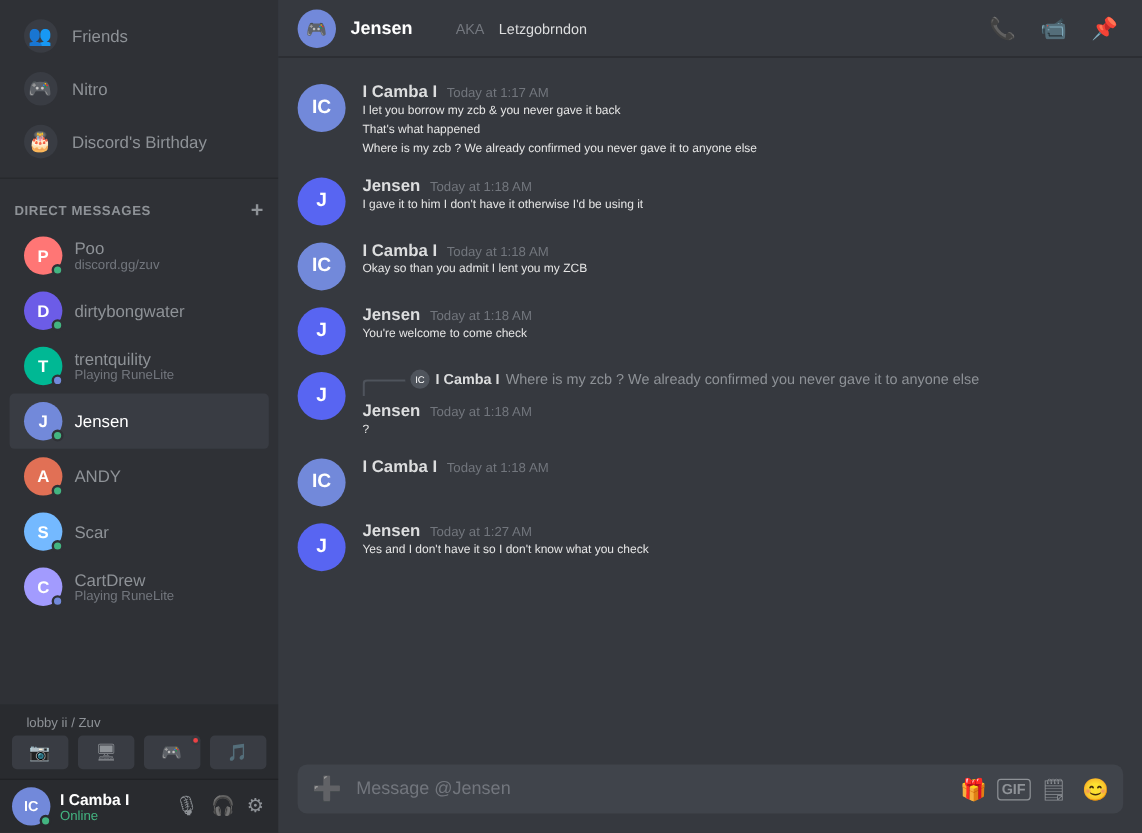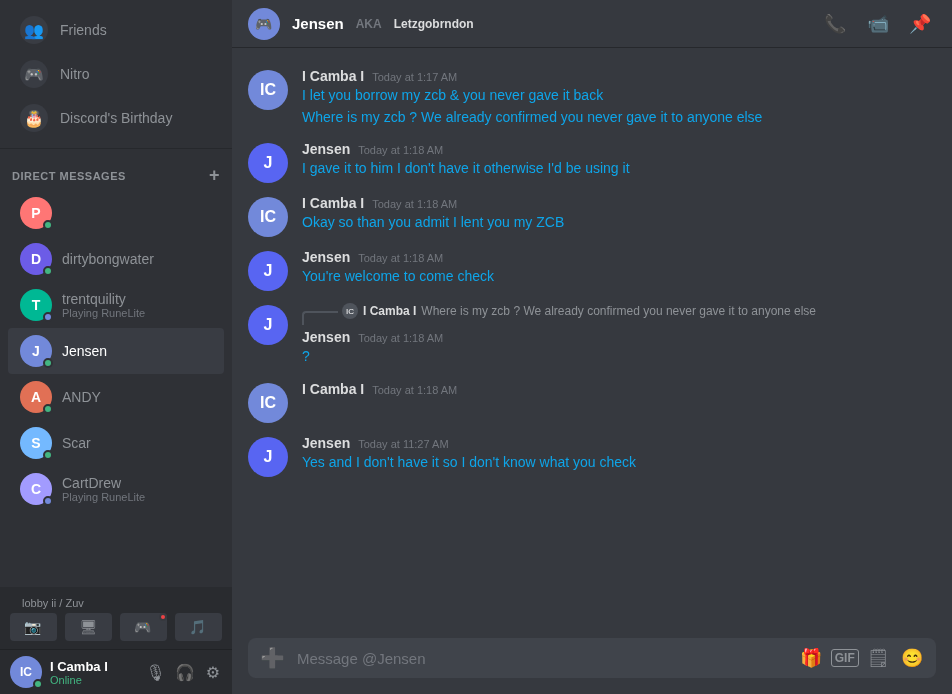--- a/index.html
+++ b/index.html
@@ -273,26 +273,27 @@
       overflow: hidden;
     }
     .chat-header-name {
       font-weight: 700;
       color: #ffffff;
       font-size: 15px;
     }
     .chat-header-aka {
       font-size: 12px;
       color: #72767d;
-      font-weight: 700;
+      font-weight: 400;
+      margin-left: 24px;
     }
     .chat-header-aka-name {
       font-size: 12px;
       color: #dcddde;
-      font-weight: 700;
+      font-weight: 400;
     }
     .header-spacer { flex: 1; }
     .header-icon-btn {
       background: none;
       border: none;
       color: #8e9297;
       cursor: pointer;
       font-size: 18px;
       padding: 4px;
       border-radius: 4px;
@@ -343,22 +344,22 @@
     .msg-author {
       font-weight: 700;
       font-size: 14px;
     }
     .msg-author.cambal { color: #dcddde; }
     .msg-timestamp {
       font-size: 11px;
       color: #72767d;
     }
     .msg-text {
-      font-size: 14px;
-      color: #0ea5e9;
+      font-size: 10px;
+      color: #e5e5e5;
       line-height: 1.4;
     }
     .msg-text p { margin-bottom: 2px; }
 
     
     .message-input-area {
       padding: 0 16px 16px;
       flex-shrink: 0;
     }
     .message-input-box {
@@ -492,20 +493,24 @@
   </div>
 
   <div class="dm-list" id="dm-list-container">
       <div class="dm-item">
       <div class="avatar-wrap">
         <div class="avatar" style="background:#ff7675;">
           <span>P</span>
         </div>
         <span class="status-dot" style="background:#43b581;"></span>
       </div>
+      <div class="dm-info">
+        <div class="dm-name">Poo</div>
+        <div class="dm-sub">discord.gg/zuv</div>
+      </div>
     </div>
       <div class="dm-item">
       <div class="avatar-wrap">
         <div class="avatar" style="background:#6c5ce7;">
           <span>D</span>
         </div>
         <span class="status-dot" style="background:#43b581;"></span>
       </div>
       <div class="dm-info">
         <div class="dm-name">dirtybongwater</div>
@@ -630,20 +635,21 @@
         IC
       </div>
       <div class="msg-content">
 
         <div class="msg-header">
           <span class="msg-author cambal">I Camba I</span>
           <span class="msg-timestamp">Today at 1:17 AM</span>
         </div>
         <div class="msg-text">
             <p>I let you borrow my zcb &amp; you never gave it back</p>
+            <p>That's what happened</p>
             <p>Where is my zcb ? We already confirmed you never gave it to anyone else</p>
           </div>
       </div>
     </div>
       <div class="message-group">
       <div class="msg-avatar discord-default" style="background:#5865f2;">
         J
       </div>
       <div class="msg-content">
 
@@ -723,21 +729,21 @@
       </div>
     </div>
       <div class="message-group">
       <div class="msg-avatar discord-default" style="background:#5865f2;">
         J
       </div>
       <div class="msg-content">
 
         <div class="msg-header">
           <span class="msg-author jensen">Jensen</span>
-          <span class="msg-timestamp">Today at 11:27 AM</span>
+          <span class="msg-timestamp">Today at 1:27 AM</span>
         </div>
         <div class="msg-text">
             <p>Yes and I don't have it so I don't know what you check</p>
           </div>
       </div>
     </div>
     </div>
 
   <div class="message-input-area">
     <div class="message-input-box">

